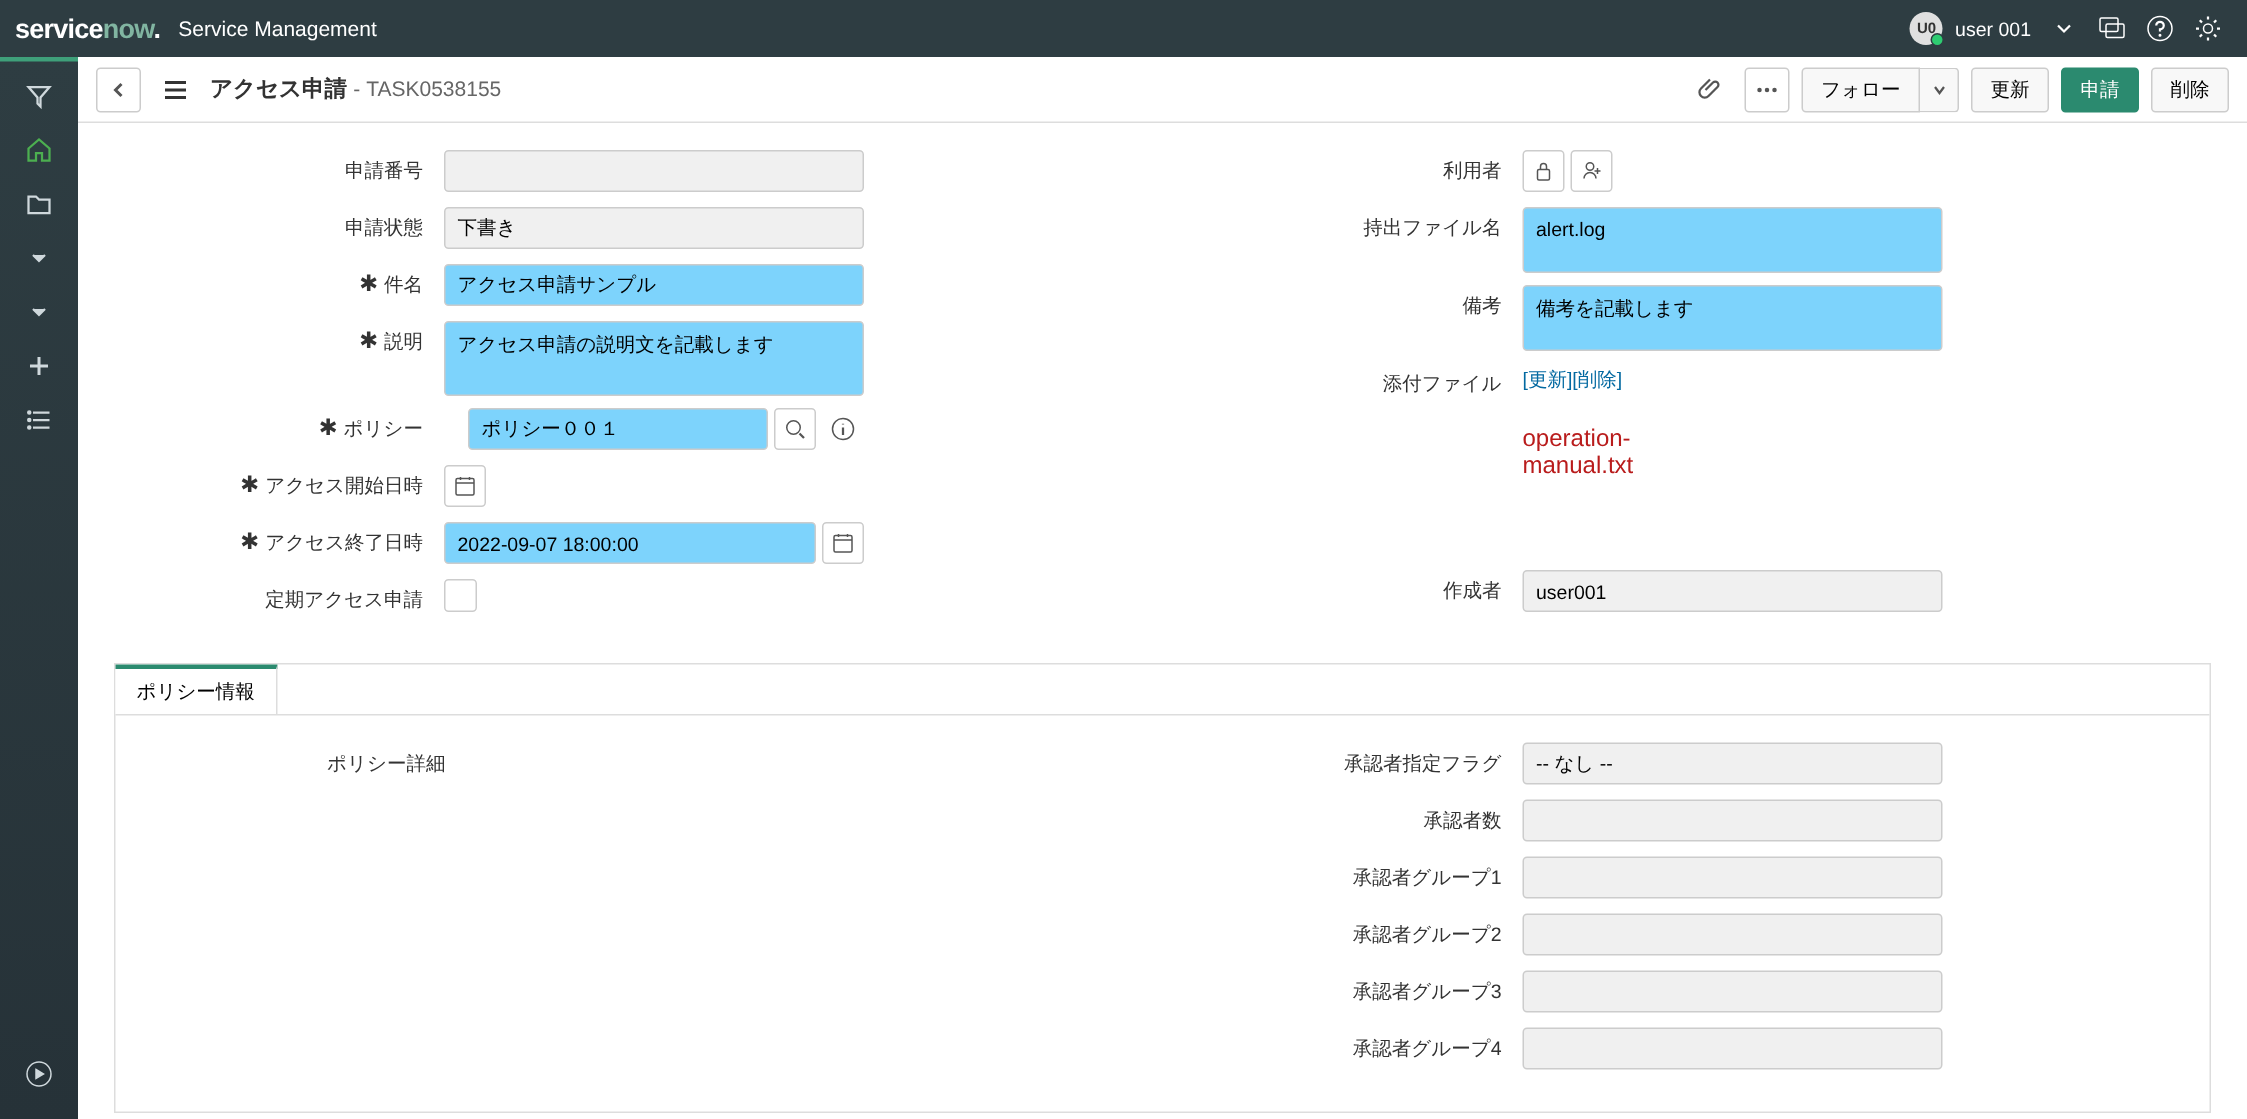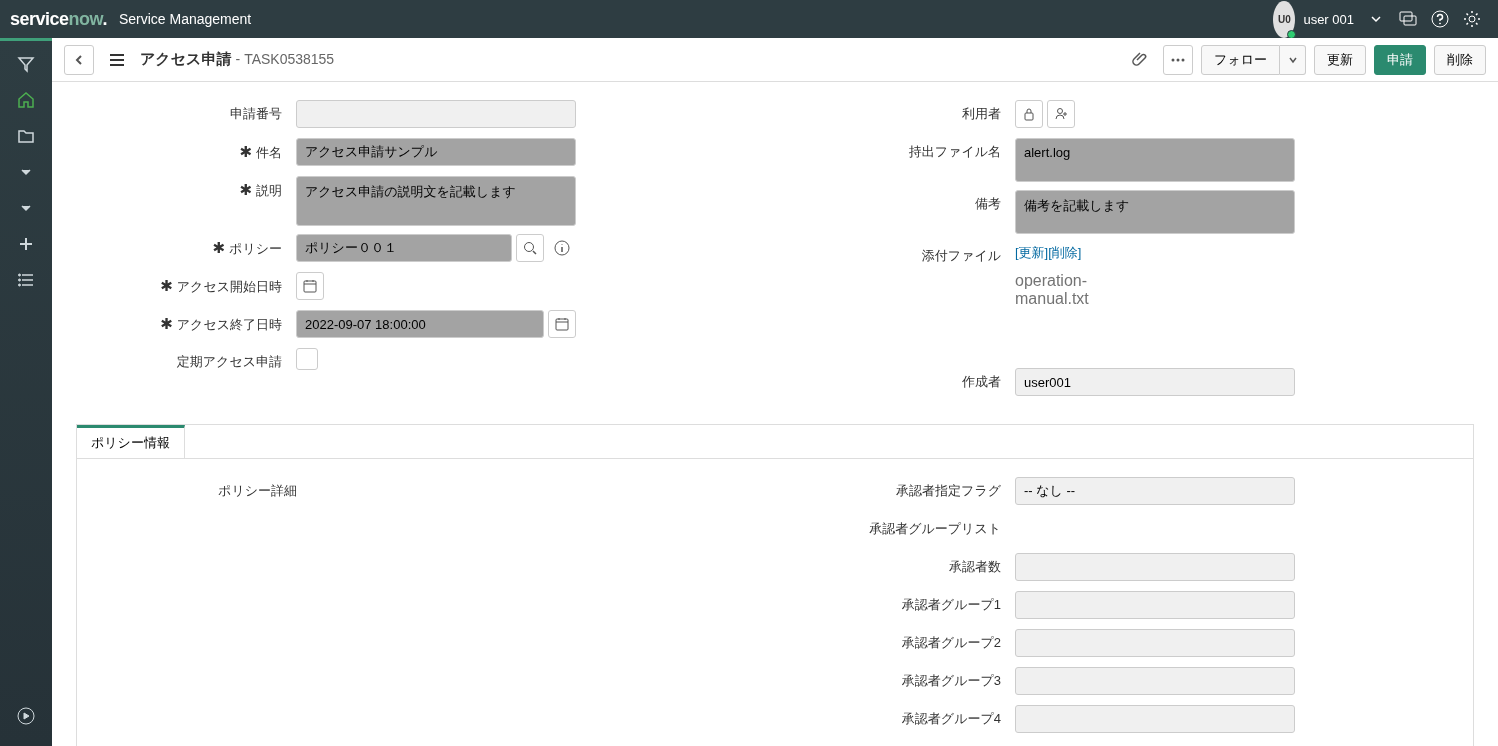--- a/index.html
+++ b/index.html
@@ -3,21 +3,21 @@
 <meta charset="utf-8">
 <style>
 * { box-sizing: border-box; margin: 0; padding: 0; font-family: Arial, "Hiragino Sans", "Meiryo", sans-serif; }
 body { background: #f5f5f5; width: 1498px; height: 746px; overflow: hidden; }
 
 .topbar { height: 38px; background: #2e3d42; color: #fff; display: flex; align-items: center; padding: 0 10px; }
 .logo { font-weight: bold; font-size: 18px; letter-spacing: -0.5px; }
 .logo .now { color: #81b5a1; }
 .product { font-size: 14px; margin-left: 12px; }
 .topbar-spacer { flex: 1; }
-.user-badge { width: 22px; height: 37px; border-radius: 50%; background: #e0e0e0; color: #333; font-size: 10px; display: flex; align-items: center; justify-content: center; font-weight: bold; position: relative; }
+.user-badge { width: 22px; height: 22px; border-radius: 50%; background: #e0e0e0; color: #333; font-size: 10px; display: flex; align-items: center; justify-content: center; font-weight: bold; position: relative; }
 .user-badge::after { content: ""; position: absolute; bottom: -1px; right: -1px; width: 7px; height: 7px; background: #2ecc71; border-radius: 50%; border: 1px solid #2e3d42; }
 .user-name { font-size: 13px; margin: 0 6px 0 8px; }
 .top-icon { width: 32px; height: 32px; display: flex; align-items: center; justify-content: center; cursor: pointer; }
 .top-icon svg { stroke: #fff; fill: none; }
 
 .leftbar { position: absolute; top: 38px; left: 0; width: 52px; bottom: 0; background: linear-gradient(#2e3d42, #263238); display: flex; flex-direction: column; align-items: center; padding-top: 8px; }
 .leftbar-accent { position: absolute; top: 0; left: 0; right: 0; height: 3px; background: #3fa07a; }
 .left-icon { width: 52px; height: 36px; display: flex; align-items: center; justify-content: center; cursor: pointer; }
 .left-icon svg { stroke: #cfd8dc; fill: none; }
 .left-icon.active svg { stroke: #4caf50; }
@@ -36,28 +36,28 @@
 .formarea { flex: 1; overflow-y: auto; padding: 18px 24px 24px 24px; position: relative; }
 .formarea::-webkit-scrollbar { width: 14px; }
 .formarea::-webkit-scrollbar-thumb { background: #c1c1c1; border-radius: 2px; }
 
 .two-col { display: flex; gap: 40px; }
 .col { flex: 1; }
 .field-row { display: flex; align-items: flex-start; margin-bottom: 8px; min-height: 30px; }
 .field-label { width: 220px; text-align: right; padding-right: 14px; font-size: 13px; color: #333; line-height: 28px; white-space: nowrap; }
 .req { display: inline-block; margin-right: 4px; font-size: 15px; }
 .field-control { flex: 0 0 280px; display: flex; gap: 4px; align-items: flex-start; }
-.inp { height: 28px; border: 1px solid #ccc; border-radius: 3px; padding: 0 8px; font-size: 13px; width: 100%; background: #a3a3a3; }
+.inp { height: 28px; border: 1px solid #ccc; border-radius: 3px; padding: 0 8px; font-size: 13px; width: 100%; background: #7dd3fc; }
 .inp.ro { background: #f0f0f0; }
 .ta { height: 50px; resize: none; padding: 6px 8px; }
 .ico-btn { width: 28px; height: 28px; border: 1px solid #ccc; border-radius: 3px; background: #fff; display: flex; align-items: center; justify-content: center; cursor: pointer; flex-shrink: 0; }
 .chk { width: 22px; height: 22px; border: 1px solid #ccc; border-radius: 3px; background: #fff; }
 .attach-links { font-size: 13px; color: #0072c6; line-height: 22px; }
 .attach-links a { color: #0369a1; text-decoration: none; cursor: pointer; }
-.attach-file { color: #737373; margin-top: 4px; }
+.attach-file { color: #b91c1c; margin-top: 16px; }
 
 .tab-section { margin-top: 18px; border: 1px solid #ddd; }
 .tab-strip { display: flex; border-bottom: 1px solid #ddd; }
 .tab { padding: 6px 14px; border-top: 3px solid #2b8a6f; border-right: 1px solid #ddd; background: #fff; font-size: 13px; cursor: pointer; }
 .tab-body { padding: 18px 14px; }
 </style>
 </head>
 <body>
 
 <div class="topbar">
@@ -184,35 +184,41 @@
     <div class="two-col">
 
       <div class="col">
         <div class="field-row">
           <div class="field-label">申請番号</div>
           <div class="field-control">
               <input class="inp ro" readonly="" value="" style="">
             </div>
         </div>
         <div class="field-row">
+          <div class="field-label">申請状態</div>
+          <div class="field-control">
+              <input class="inp ro" readonly="" value="下書き" style="">
+            </div>
+        </div>
+        <div class="field-row">
           <div class="field-label"><span class="req">✱</span><span>件名</span></div>
           <div class="field-control">
               <input class="inp" value="アクセス申請サンプル" style="">
             </div>
         </div>
         <div class="field-row">
           <div class="field-label"><span class="req">✱</span><span>説明</span></div>
           <div class="field-control">
               <textarea class="inp ta" style="">アクセス申請の説明文を記載します</textarea>
             </div>
         </div>
         <div class="field-row">
           <div class="field-label"><span class="req">✱</span><span>ポリシー</span></div>
           <div class="field-control">
-            <input class="inp" style="flex: 1 1 0%;" value="ポリシー００１">
+            <input class="inp" style="flex: 1 1 0%; margin-left: 16px;" value="ポリシー００１">
             <div class="ico-btn">
                 <svg width="14" height="14" viewBox="0 0 14 14" stroke="#555" fill="none">
                   <circle cx="6" cy="6" r="4.5"></circle>
                   <path d="M10 10 L13 13" stroke-width="1.5"></path>
                 </svg>
               </div>
             <div class="ico-btn" style="border:none;">
                 <svg width="16" height="16" viewBox="0 0 16 16" stroke="#555" fill="none">
                   <circle cx="8" cy="8" r="7"></circle>
                   <path d="M8 7 V12 M8 4.5 V5" stroke-width="1.5"></path>
@@ -312,24 +318,20 @@
             </div>
           </div>
           <div class="col">
             <div class="field-row">
               <div class="field-label">承認者指定フラグ</div>
               <div class="field-control">
                   <input class="inp ro" readonly="" value="-- なし --" style="">
                 </div>
             </div>
             <div class="field-row">
-              <div class="field-label">承認者グループリスト</div>
-              <div class="field-control"></div>
-            </div>
-            <div class="field-row">
               <div class="field-label">承認者数</div>
               <div class="field-control">
                   <input class="inp ro" readonly="" value="" style="">
                 </div>
             </div>
             <div class="field-row">
               <div class="field-label">承認者グループ1</div>
               <div class="field-control">
                   <input class="inp ro" readonly="" value="" style="">
                 </div>

